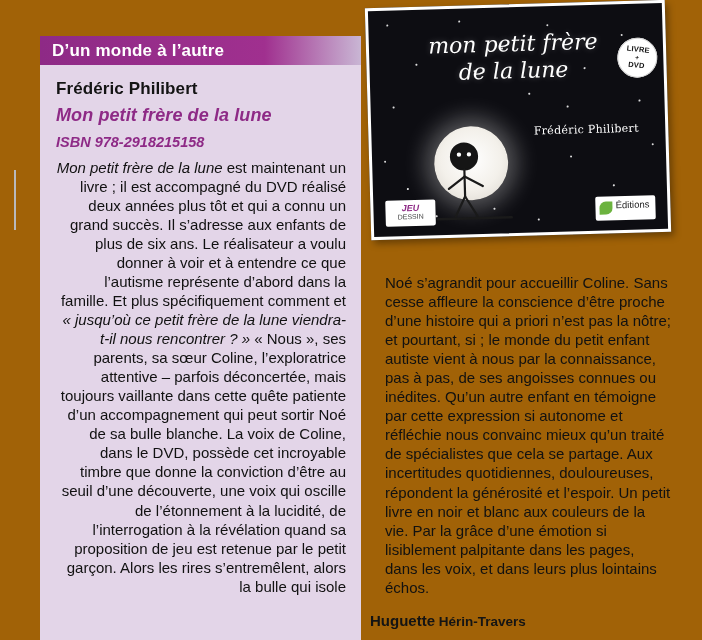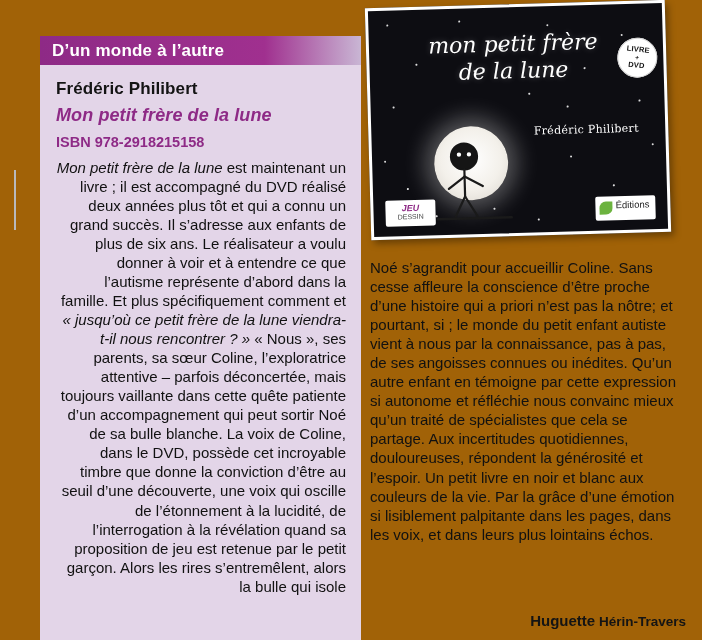--- a/index.html
+++ b/index.html
@@ -79,49 +79,48 @@
     margin: 0 0 8px 0;
     letter-spacing: 0.1px;
   }
   .price, .isbn {
     font-size: 14.5px;
     color: #8e2a86;
     font-weight: bold;
     margin: 0;
     line-height: 1.15;
   }
-  .isbn { margin-bottom: 7px; }
+  .isbn { margin-bottom: 7px; font-style: italic; }
 
   .body-text {
     font-size: 15px;
     line-height: 1.27;
     color: #111111;
     text-align: left;
   }
   .body-text p { margin: 0; text-align: right; }
   .body-text i { font-style: italic; }
 
   
   .right-col {
     position: absolute;
     left: 370px;
     top: 258px;
     width: 316px;
     font-size: 15px;
     line-height: 1.27;
     color: #111111;
   }
-  .right-col p { margin: 0; }
+  .right-col p { margin: 15px; }
 
   .signature {
     position: absolute;
     left: 370px;
     top: 612px;
     width: 316px;
-    text-align: right;
     font-size: 13.5px;
     font-weight: bold;
     color: #141414;
   }
   .signature .sc { font-size: 15px; }
 
   
   .cover-wrap {
     position: absolute;
     left: 368px;

